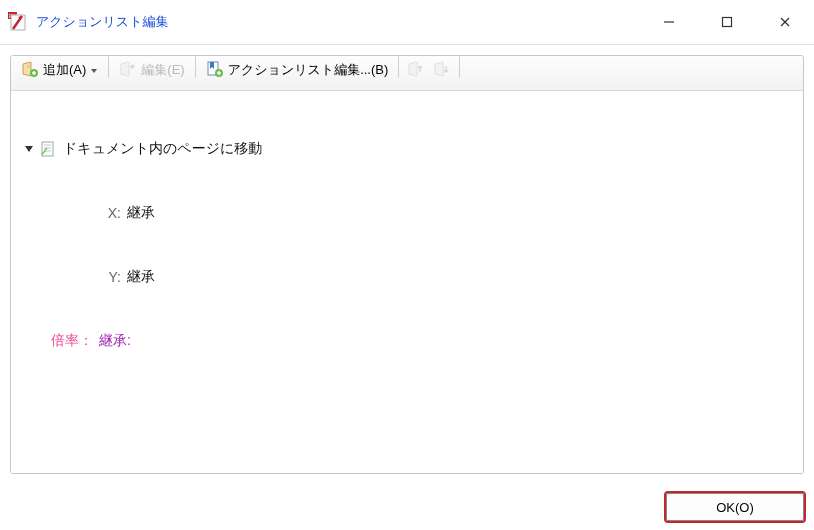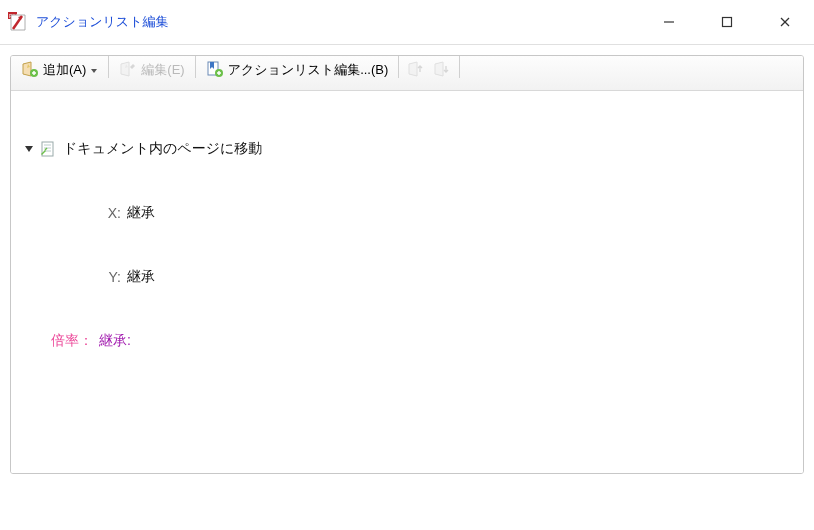--- a/index.html
+++ b/index.html
@@ -276,13 +276,16 @@
 
       <div class="tree-row tree-indent0" style="padding-left:28px;">
         <span class="label" style="color:#ec4899;width:48px;text-align:right;margin-right:6px;">倍率：</span>
         <span class="value" style="color:#a21caf;">継承:</span>
       </div>
     </div>
   </div>
 </div>
 
 <div class="button-bar">
+  <div class="dlg-btn primary">
+    <span>OK(O)</span>
+  </div>
 </div>
 
 </body></html>

